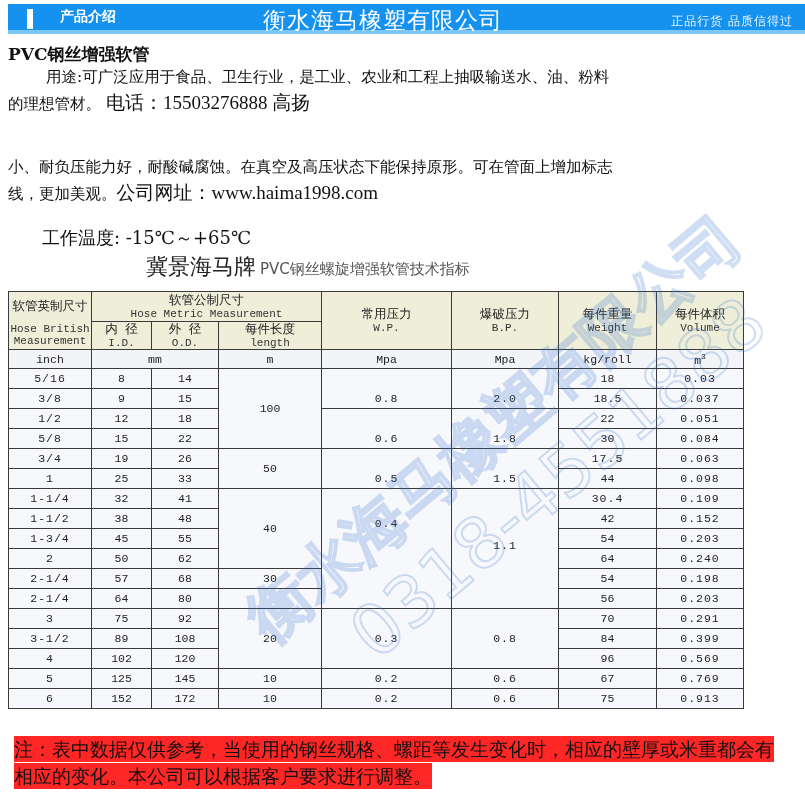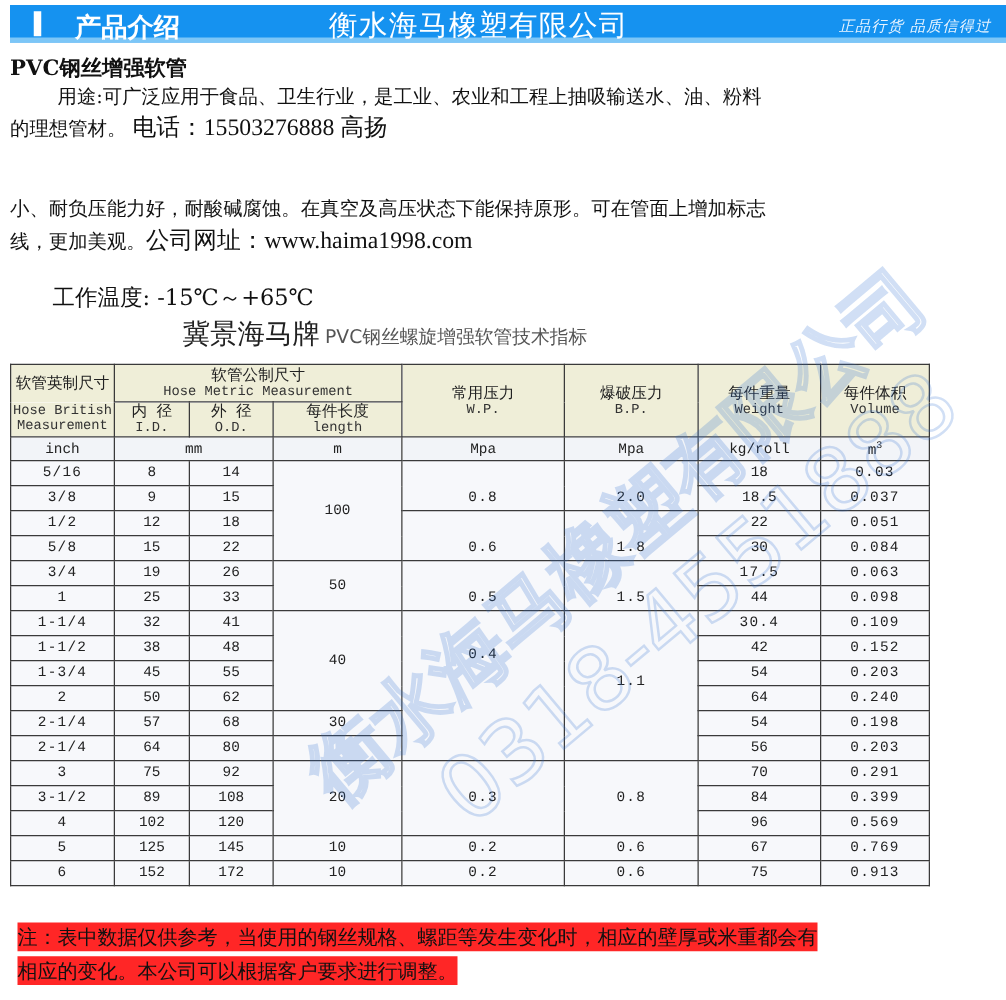--- a/index.html
+++ b/index.html
@@ -1,21 +1,21 @@
 <!DOCTYPE html>
 <html><head>
 <meta charset="utf-8">
 <style>
   * { box-sizing: border-box; margin: 0; padding: 0; }
   body { width: 805px; height: 800px; background: #ffffff; position: relative; overflow: hidden; font-family: "DejaVu Serif", serif; color: #111; }
   .topbar { position: absolute; left: 8px; top: 4px; width: 797px; height: 30px; background: #1592f0; border-bottom: 4px solid #7cc6f7; }
   .topbar .bar-mark { position: absolute; left: 19px; top: 5px; width: 6px; height: 20px; background: #ffffff; }
-  .topbar .section { position: absolute; left: 52px; top: 4px; font-family: Liberation Sans, sans-serif; font-size: 21px; font-weight: bold; color: #ffffff; }
+  .topbar .section { position: absolute; left: 52px; top: 4px; font-family: Liberation Sans, sans-serif; font-size: 14px; font-weight: bold; color: #ffffff; }
   .topbar .company { position: absolute; left: 255px; top: 1px; font-family: "DejaVu Serif", serif; font-size: 23px; color: #ffffff; letter-spacing: 1px; }
-  .topbar .slogan { position: absolute; right: 12px; top: 9px; font-family: "DejaVu Serif", serif; font-size: 12px; color: #e8f4ff; font-style: italic; letter-spacing: 1px; }
+  .topbar .slogan { position: absolute; right: 12px; top: 9px; font-family: "DejaVu Serif", serif; font-size: 12px; color: #e8f4ff; letter-spacing: 1px; }
 
   .title { position: absolute; left: 8px; top: 43px; font-size: 17px; font-weight: bold; font-family: "DejaVu Serif", serif; }
   .para { position: absolute; left: 8px; font-size: 15.5px; line-height: 26px; width: 790px; }
   .p1 { top: 64px; }
   .p2 { top: 128px; }
   .big { font-size: 19px; font-family: Liberation Serif, serif; }
   .indent { display: inline-block; width: 38px; }
   .indent2 { display: inline-block; width: 14px; }
   .temp { position: absolute; left: 42px; top: 226px; font-size: 18px; }
   .brand { position: absolute; left: 146px; top: 252px; font-size: 22px; color: #222; }
@@ -27,21 +27,21 @@
   .hdr .cn { font-size: 12.5px; display: block; line-height: 14px; }
   .hdr .en { font-size: 11px; display: block; line-height: 12px; color: #333; }
   .units td { background: #f2f4f8; height: 19px; font-size: 11.5px; }
   .data td { background: #f7f8fb; height: 20px; font-size: 11.5px; }
   .data td.num { letter-spacing: 1px; }
 
   .watermark { position: absolute; left: 200px; top: 330px; width: 560px; height: 320px; pointer-events: none; transform: rotate(-40deg); transform-origin: 50% 50%; opacity: 0.22; }
   .watermark .wm1 { position: absolute; left: 20px; top: 80px; font-size: 62px; font-weight: bold; color: transparent; -webkit-text-stroke: 2px #2d6fd0; font-family: "DejaVu Sans", sans-serif; white-space: nowrap; }
   .watermark .wm2 { position: absolute; left: 90px; top: 160px; font-size: 70px; color: transparent; -webkit-text-stroke: 2px #2d6fd0; font-family: "DejaVu Sans", sans-serif; white-space: nowrap; }
 
-  .note { position: absolute; left: 14px; top: 736px; width: 770px; font-family: "DejaVu Sans", sans-serif; font-size: 16px; line-height: 27px; color: #111; }
+  .note { position: absolute; left: 14px; top: 736px; width: 770px; font-family: "DejaVu Sans", sans-serif; font-size: 19px; line-height: 27px; color: #111; }
   .note span { background: #ff2626; padding: 2px 0; }
 </style>
 </head>
 <body>
 
 <div class="topbar">
   <div class="bar-mark"></div>
   <div class="section">产品介绍</div>
   <div class="company">衡水海马橡塑有限公司</div>
   <div class="slogan">正品行货 品质信得过</div>

